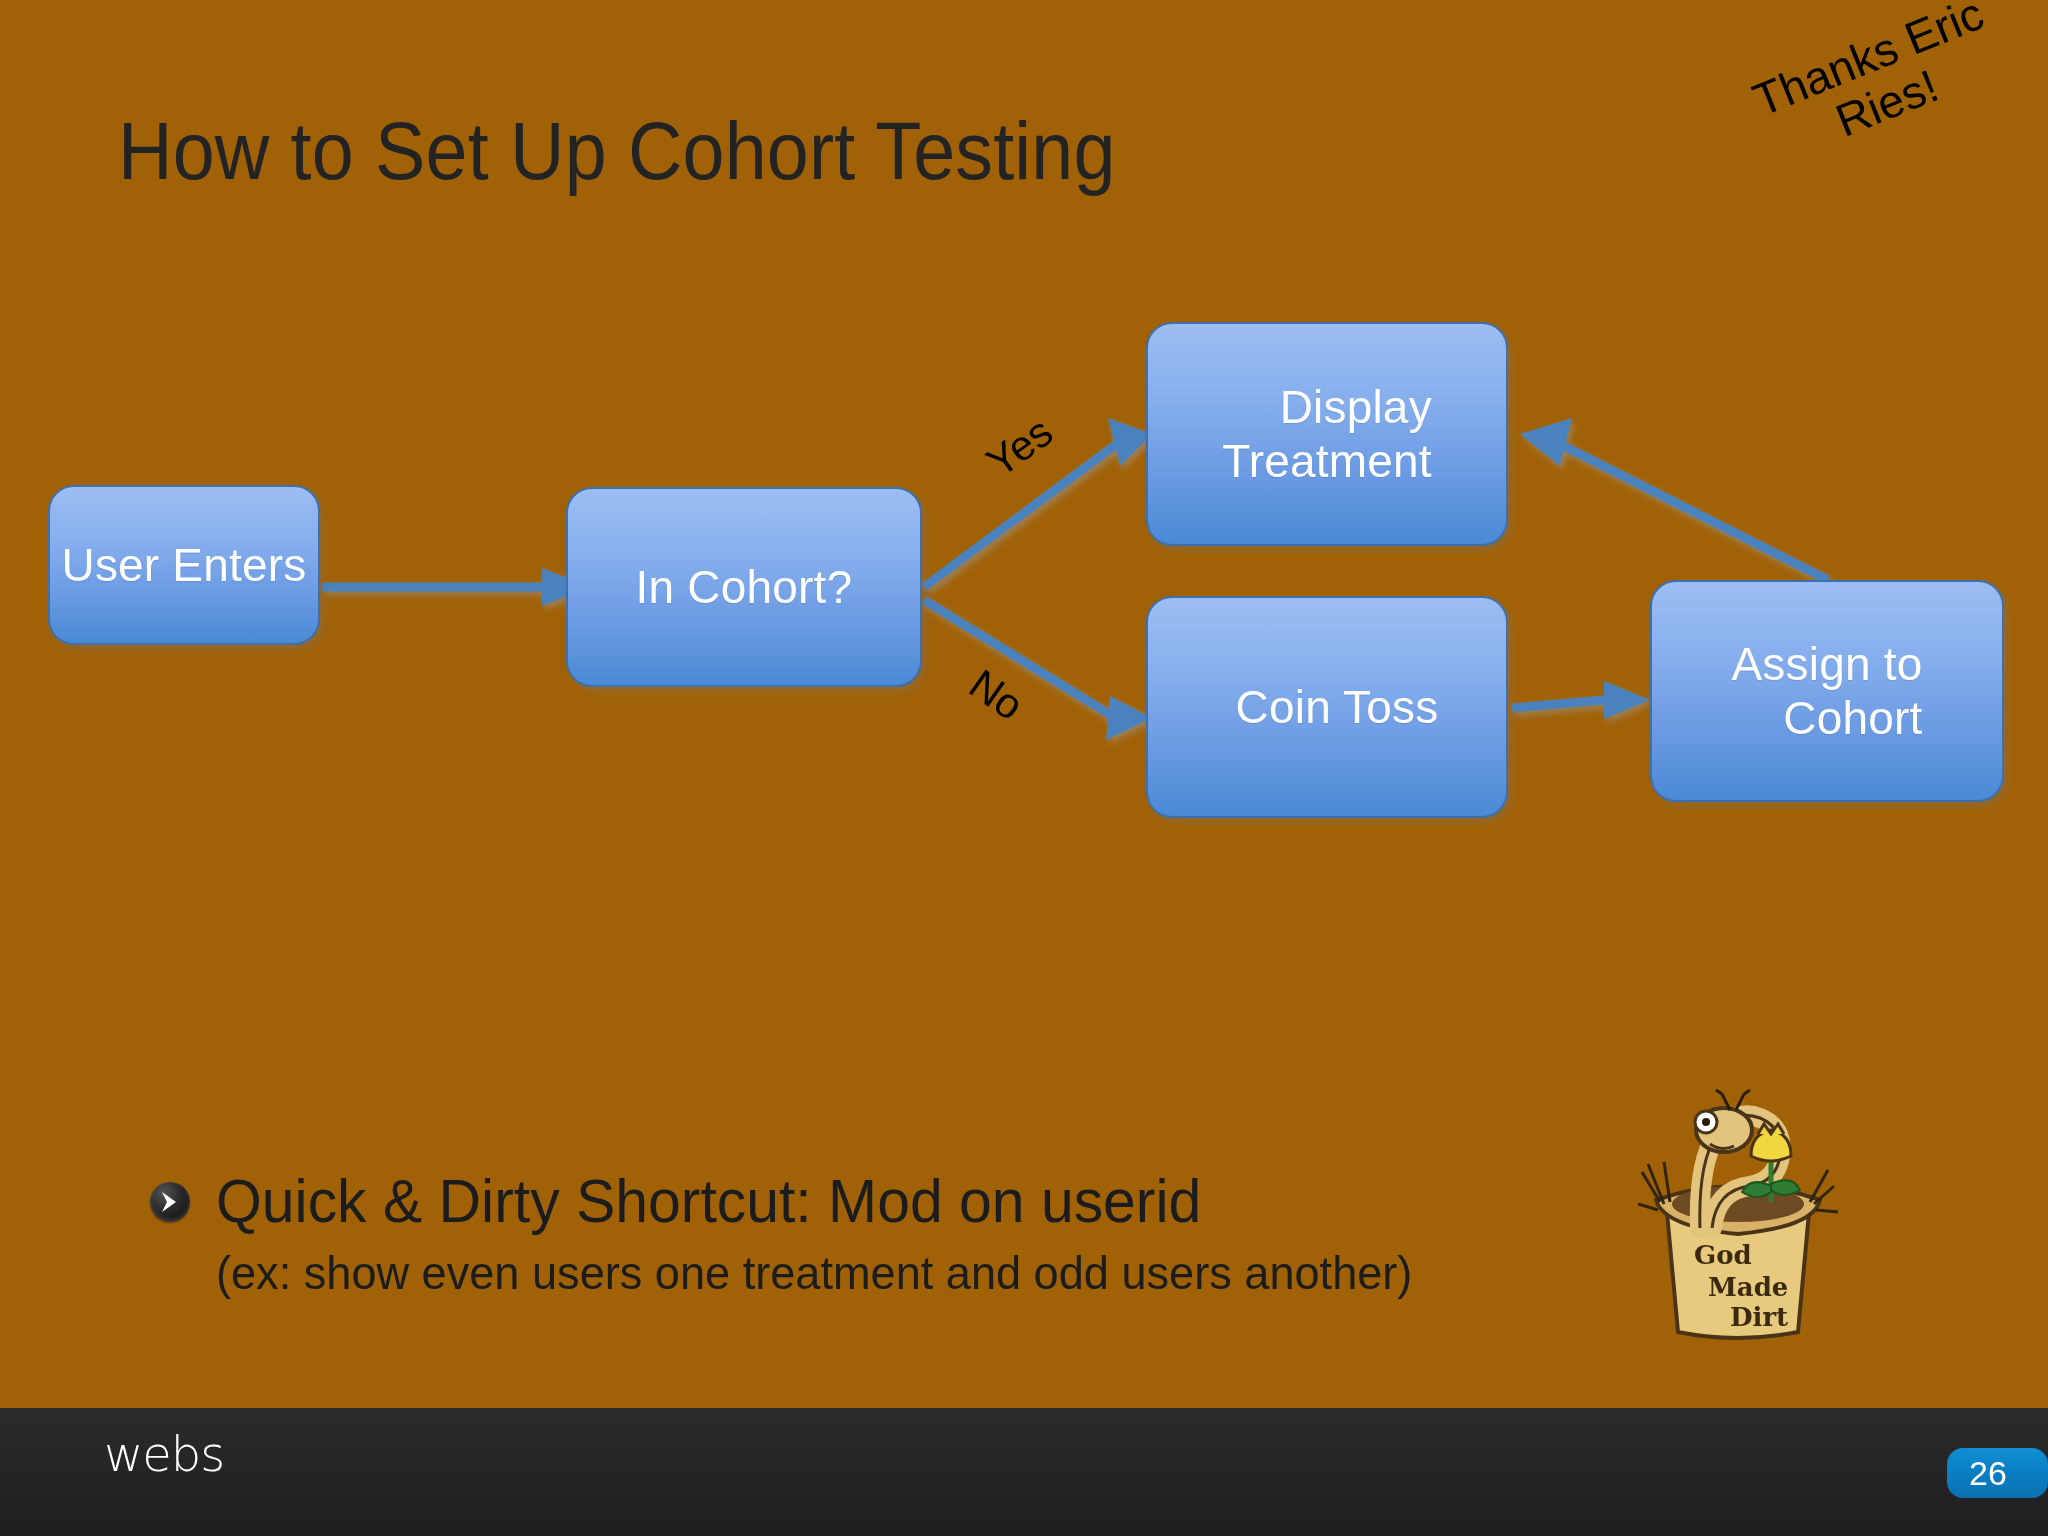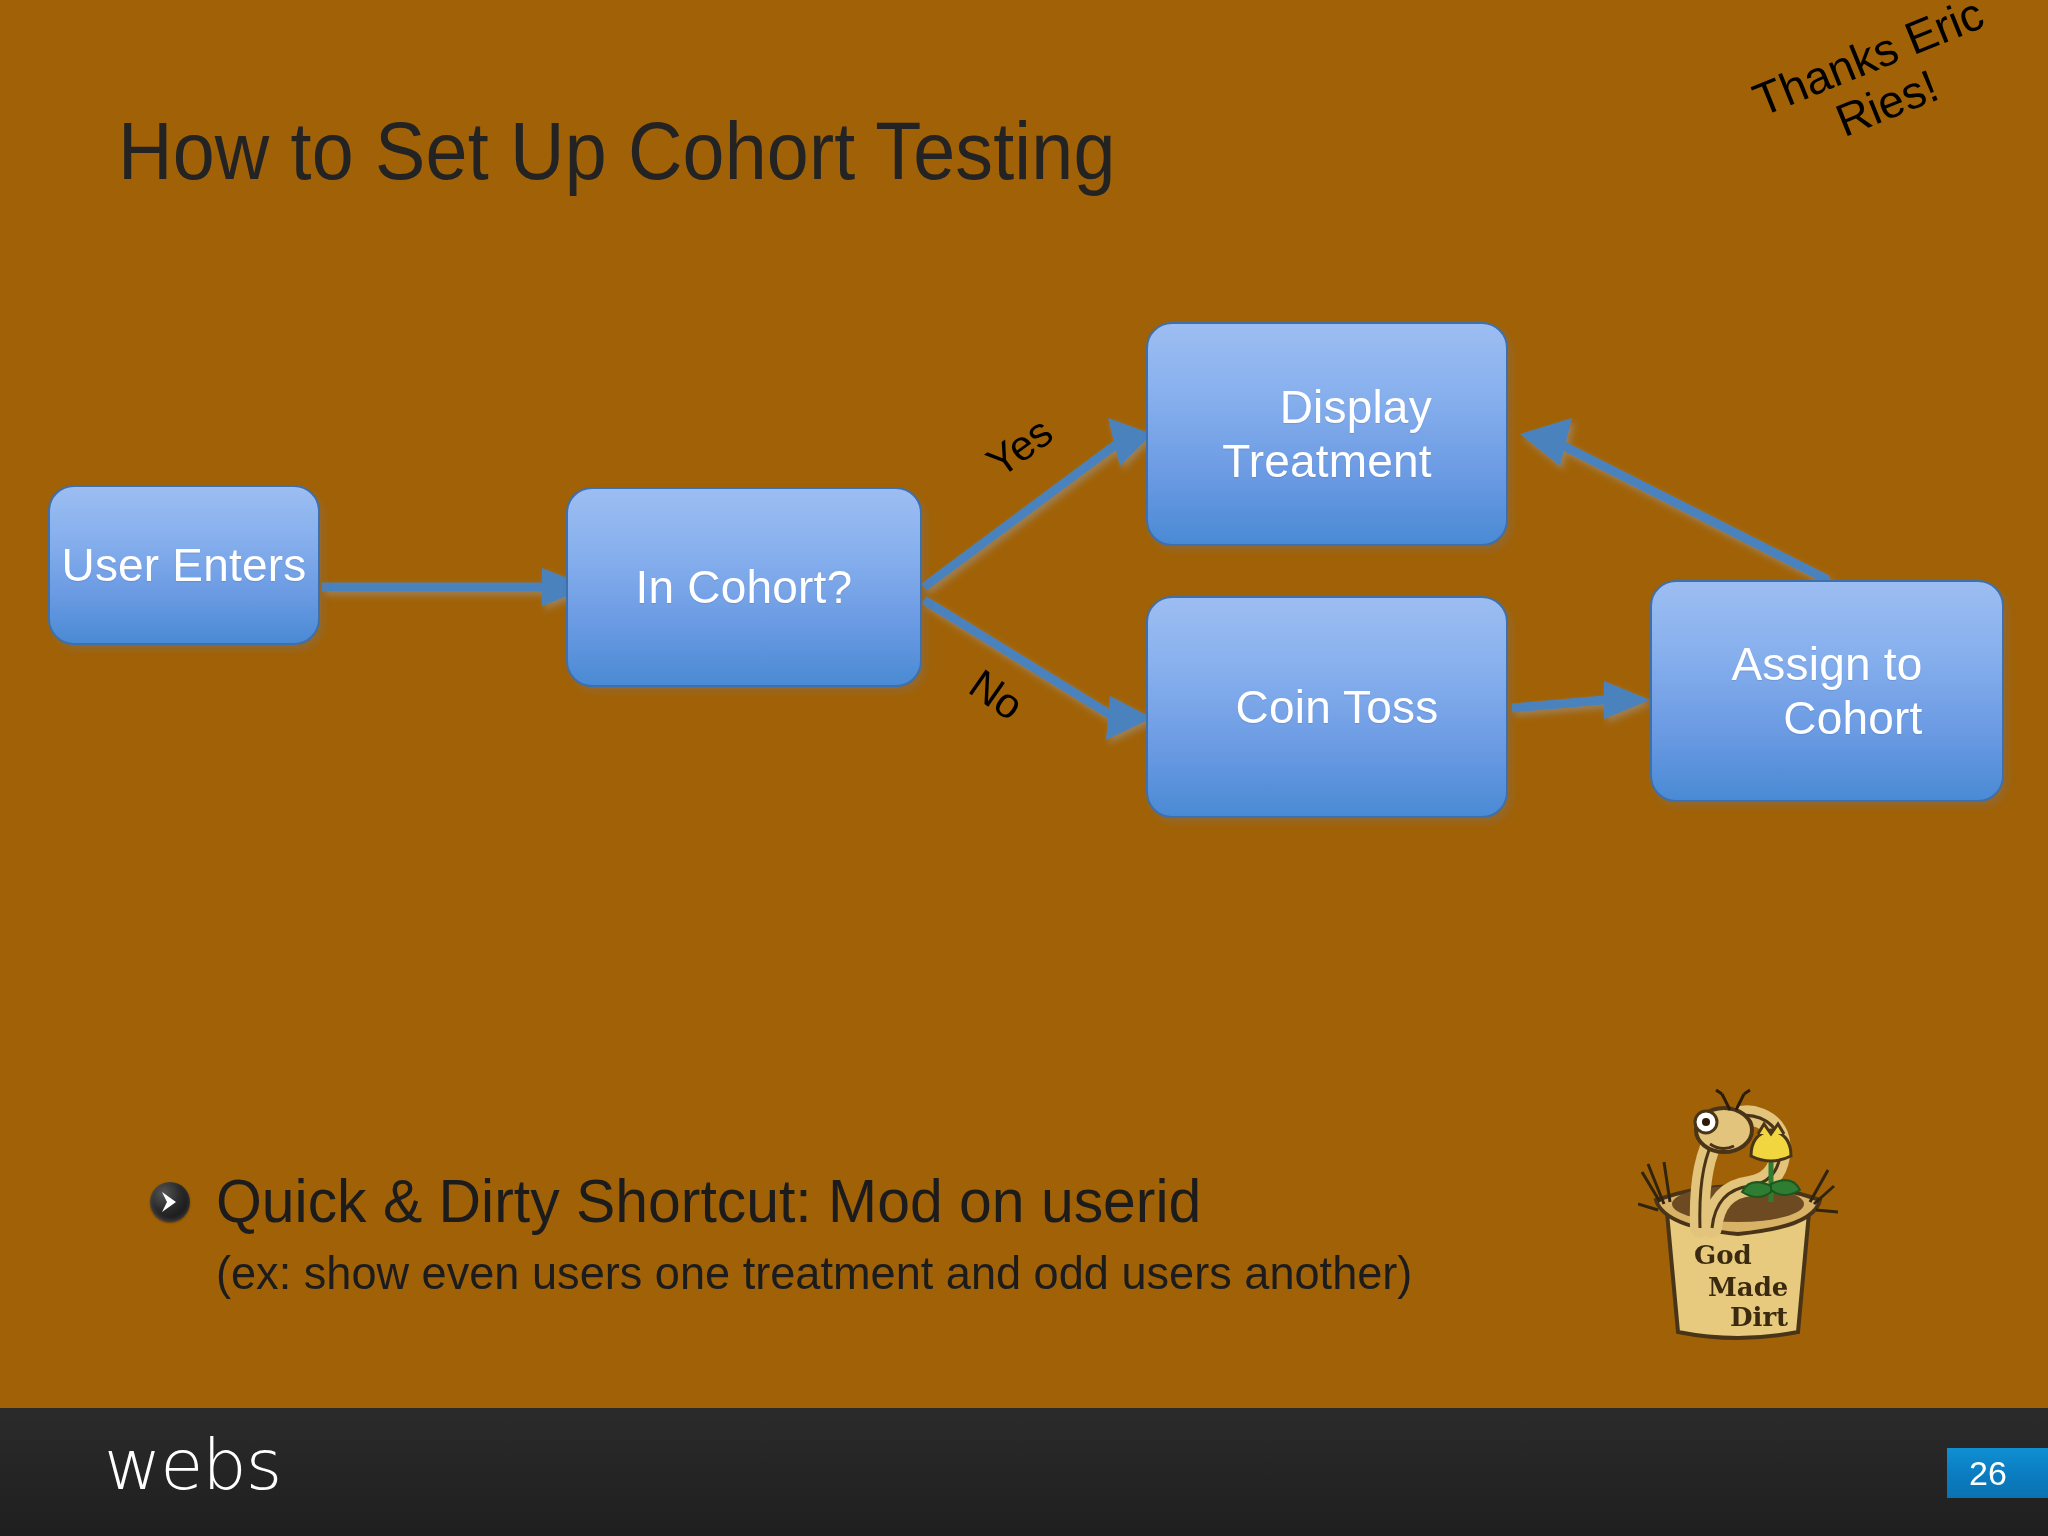--- a/index.html
+++ b/index.html
@@ -172,21 +172,21 @@
     top: 1408px;
     width: 2048px;
     height: 128px;
     background: linear-gradient(to bottom, #2b2b2b 0%, #262626 40%, #1f1f1f 100%);
   }
   #footer-logo {
     position: absolute;
     left: 104px;
     top: 1430px;
     font-family: "DejaVu Sans", sans-serif;
-    font-size: 70px;
+    font-size: 48px;
     font-weight: 300;
     color: #ffffff;
     letter-spacing: -1px;
     line-height: 1;
     text-align: right;
   }
   #page-badge {
     position: absolute;
     left: 1947px;
     top: 1448px;
@@ -194,20 +194,21 @@
     height: 50px;
     background: linear-gradient(to bottom, #0f8fd3 0%, #0b7cc0 55%, #0a72b2 100%);
     color: #ffffff;
     font-family: "Liberation Sans", sans-serif;
     font-size: 34px;
     display: flex;
     align-items: center;
     justify-content: flex-start;
     padding-left: 22px;
     box-sizing: border-box;
+    border-radius: 16px;
   }
 </style>
 </head>
 <body>
 
 <div id="slide">
 
   <div id="slide-title">How to Set Up Cohort Testing</div>
 
   <div id="thanks-note">

